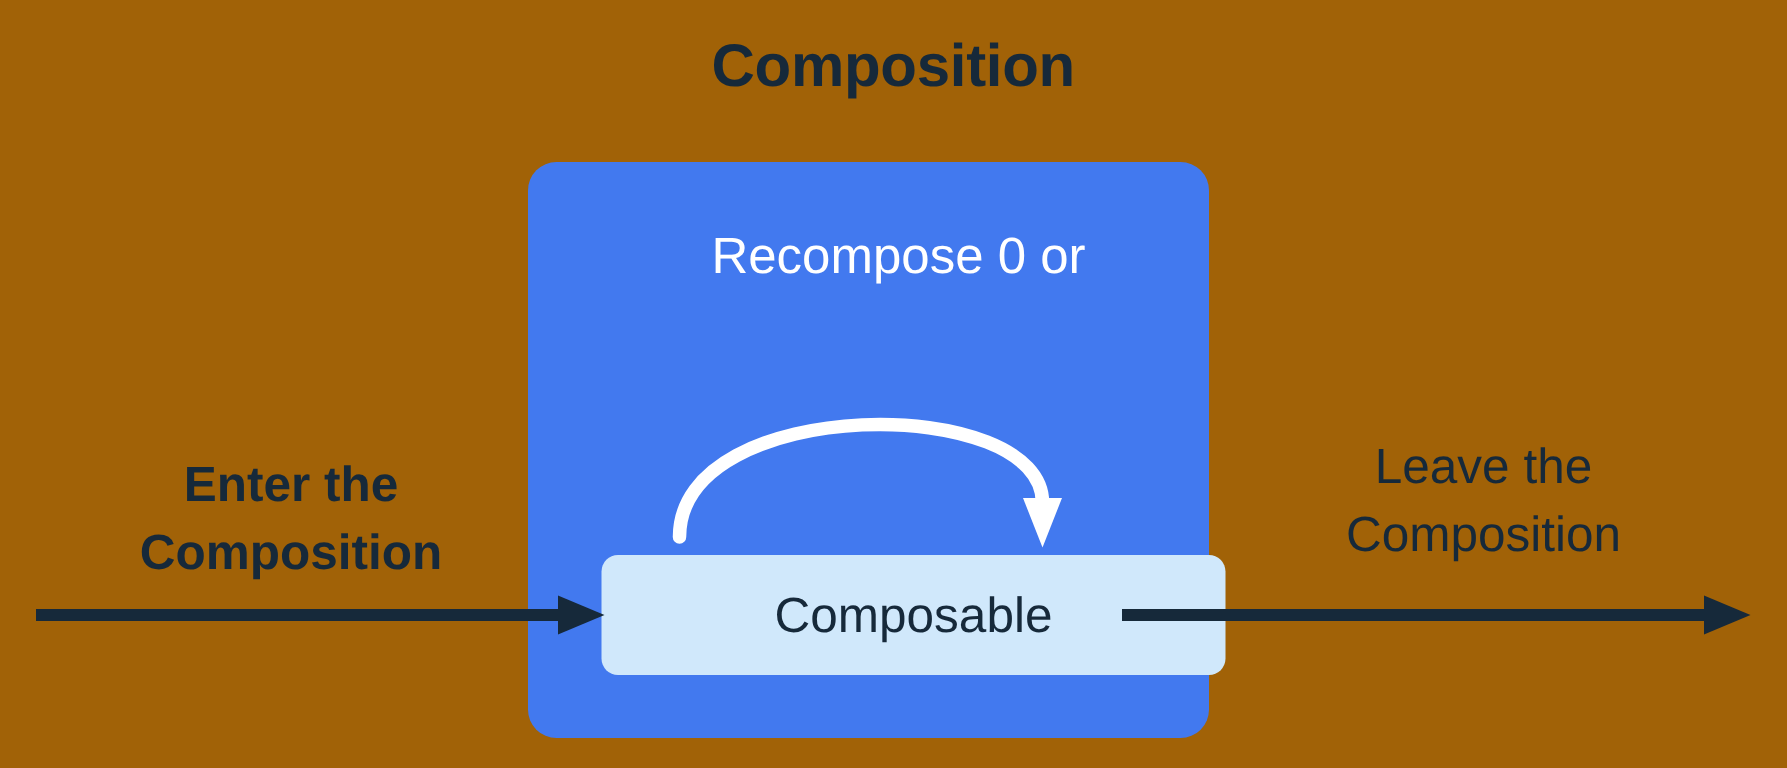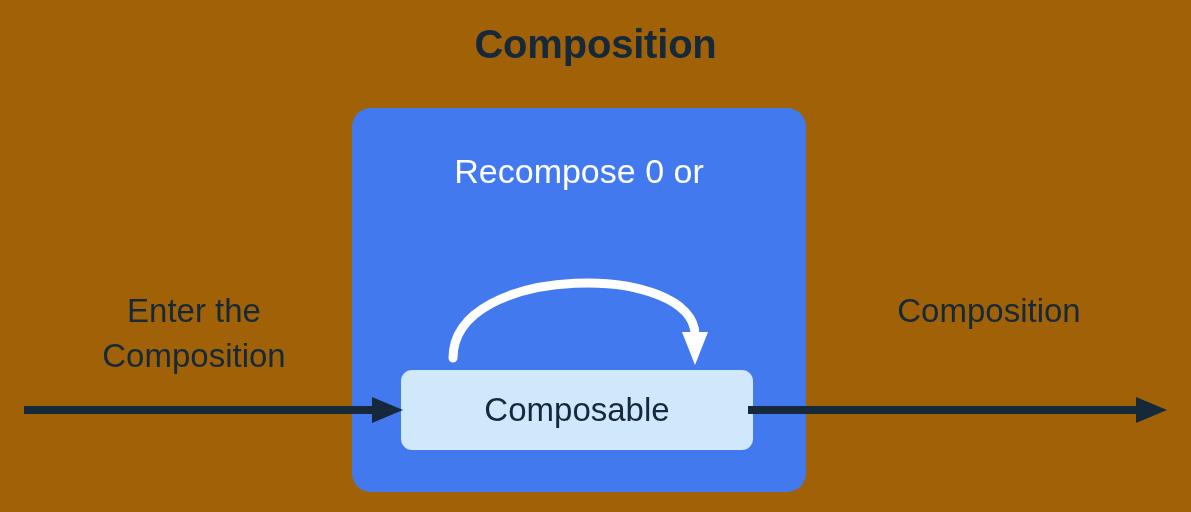--- a/index.html
+++ b/index.html
@@ -48,41 +48,42 @@
   #recompose-caption {
     position: absolute;
     left: 352px;
     top: 150px;
     width: 454px;
     text-align: center;
     color: #ffffff;
     font-size: 34px;
     line-height: 42px;
     font-weight: normal;
+    padding-left: 20px;
   }
   #recompose-caption .cap-line {
     display: block;
     white-space: nowrap;
   }
 
   
   #recompose-arc {
     position: absolute;
     left: 430px;
     top: 240px;
     width: 290px;
     height: 130px;
   }
 
   
   #composable-node {
     position: absolute;
     left: 401px;
     top: 370px;
-    width: 352px;
+    width: 416px;
     height: 80px;
     background: #d0e8fb;
     border-radius: 11px;
     display: flex;
     align-items: center;
     justify-content: center;
   }
   #composable-label {
     font-size: 33px;
     color: #16293a;
@@ -105,21 +106,21 @@
     text-align: center;
     color: #16293a;
     font-size: 33px;
     line-height: 45px;
     font-weight: normal;
   }
   .side-label .lbl-line {
     display: block;
     white-space: nowrap;
   }
-  #enter-label { left: 35px;  top: 288px; width: 318px; }
+  #enter-label { left: 35px;  top: 300px; width: 318px; font-weight: bold; }
   #leave-label { left: 810px; top: 288px; width: 358px; }
 </style>
 </head>
 <body>
 
 <div id="diagram-root">
 
   <div id="diagram-title">Composition</div>
 
   <div id="composition-box"></div>
@@ -146,16 +147,17 @@
     <rect x="0" y="13" width="392" height="8" fill="#16293a"></rect>
     <polygon points="388,4 388,30 419,17" fill="#16293a"></polygon>
   </svg>
 
   <div id="enter-label" class="side-label">
     <span class="lbl-line">Enter the</span>
     <span class="lbl-line">Composition</span>
   </div>
 
   <div id="leave-label" class="side-label">
+    <span class="lbl-line">Leave the</span>
     <span class="lbl-line">Composition</span>
   </div>
 
 </div>
 
 </body></html>

